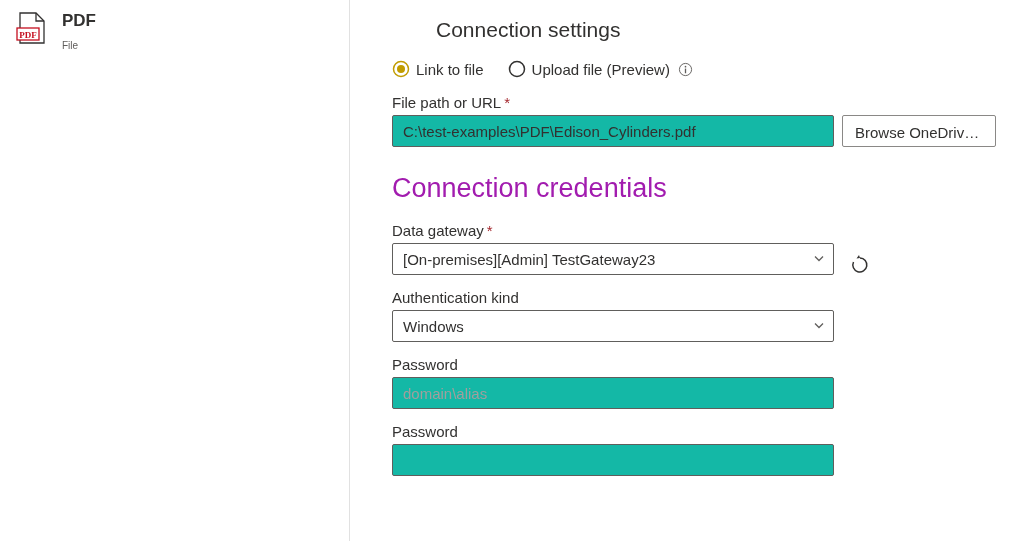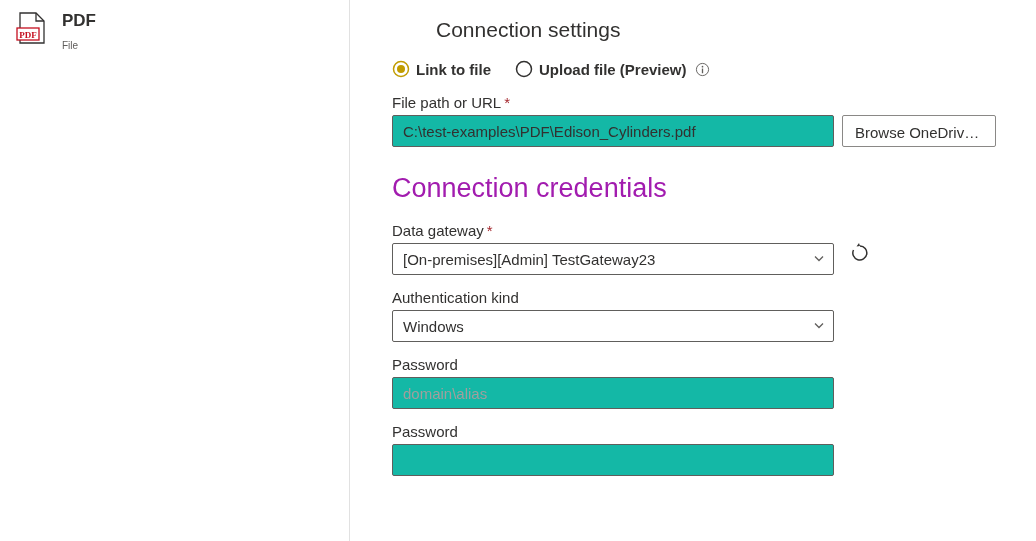--- a/index.html
+++ b/index.html
@@ -52,21 +52,20 @@
       display: flex;
       gap: 24px;
       align-items: center;
       margin-bottom: 16px;
     }
     .radio-option {
       display: inline-flex;
       align-items: center;
       gap: 6px;
       cursor: pointer;
-      font-weight: bold;
     }
     .radio-circle {
       width: 18px;
       height: 18px;
       display: inline-flex;
       align-items: center;
       justify-content: center;
     }
     .radio-label {
       font-size: 15px;
@@ -130,21 +129,21 @@
       color: #a21caf;
       margin-bottom: 18px;
       margin-top: 6px;
     }
     .field-block {
       margin-bottom: 14px;
     }
     .select-wrap {
       position: relative;
       display: flex;
-      align-items: flex-start;
+      align-items: flex-end;
       gap: 16px;
     }
     .select-box {
       width: 442px;
       height: 32px;
       border: 1px solid #605e5c;
       border-radius: 2px;
       padding: 0 30px 0 10px;
       font-size: 15px;
       display: flex;

